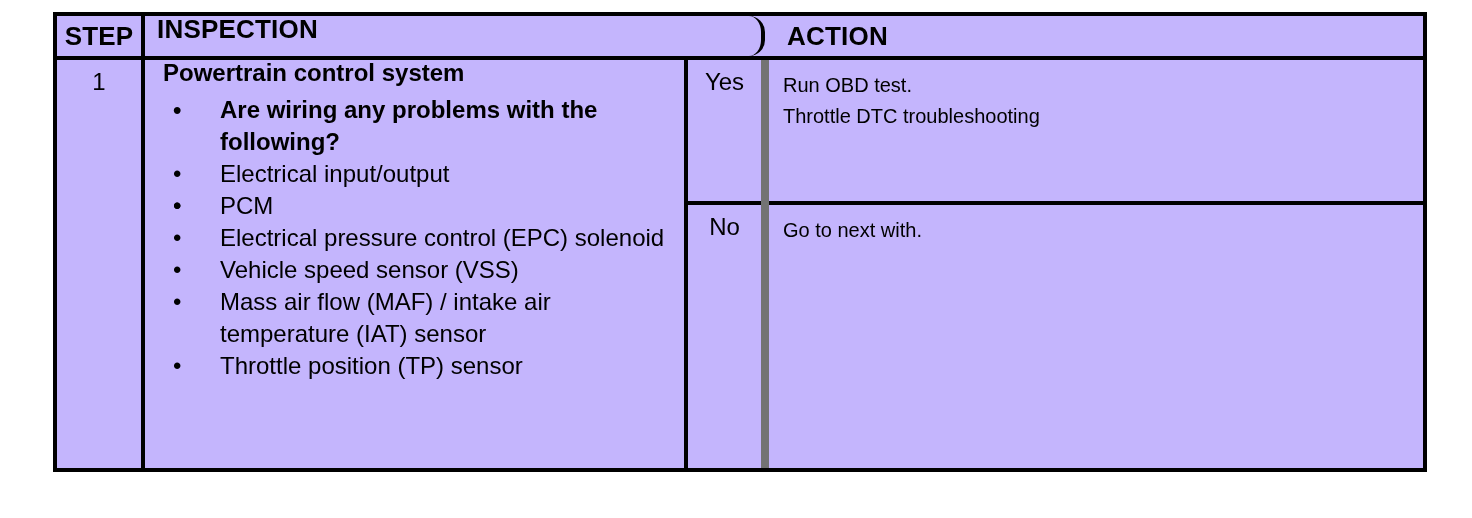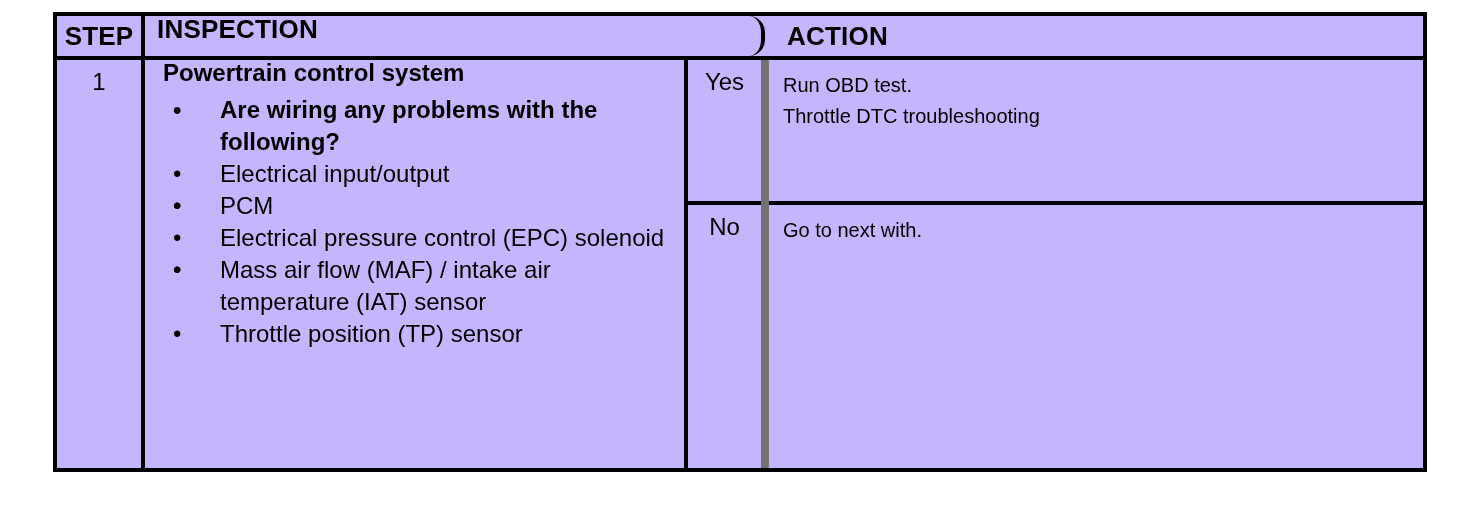--- a/index.html
+++ b/index.html
@@ -232,20 +232,21 @@
         <li class="insp-item">
           <span class="bullet">•</span>
           <span>PCM</span>
         </li>
         <li class="insp-item">
           <span class="bullet">•</span>
           <span>Electrical pressure control (EPC) solenoid</span>
         </li>
         <li class="insp-item">
           <span class="bullet">•</span>
+          <span>Vehicle speed sensor (VSS)</span>
         </li>
         <li class="insp-item">
           <span class="bullet">•</span>
           <span>Mass air flow (MAF) / intake air temperature (IAT) sensor</span>
         </li>
         <li class="insp-item">
           <span class="bullet">•</span>
           <span>Throttle position (TP) sensor</span>
         </li>
       </ul>

